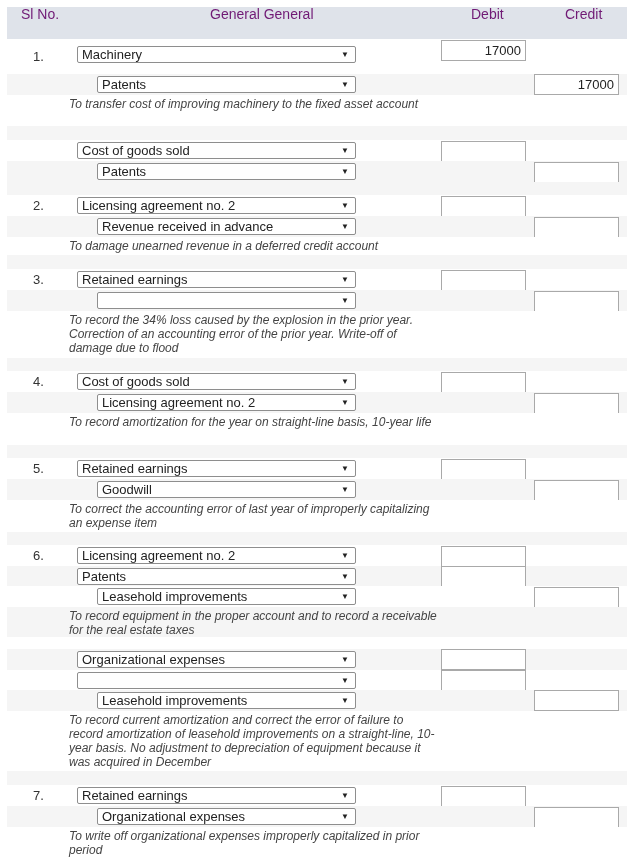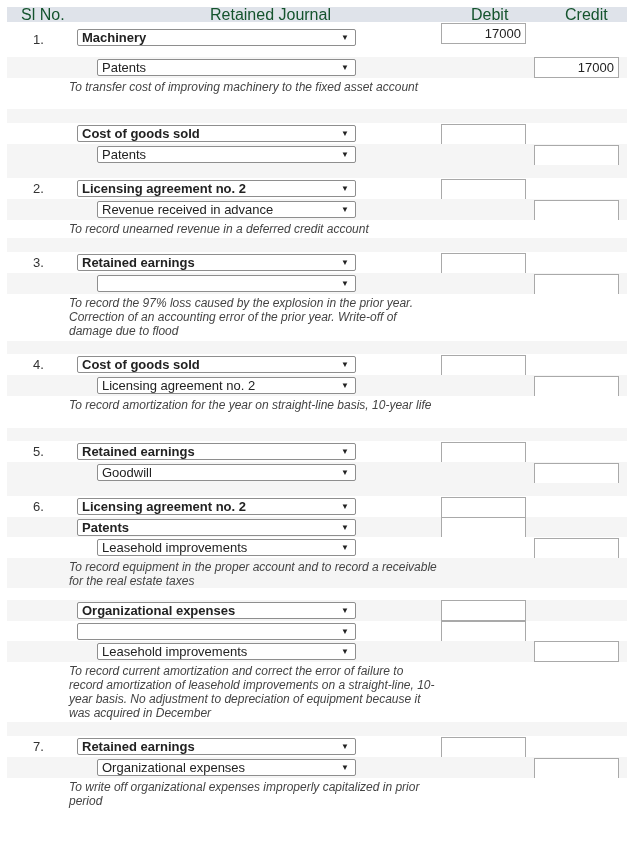--- a/index.html
+++ b/index.html
@@ -1,40 +1,40 @@
 <!DOCTYPE html>
 <html><head>
   <meta charset="utf-8">
   <style>
     html, body { margin: 0; padding: 0; background: #ffffff; }
     body { width: 635px; height: 865px; overflow: hidden; font-family: "Liberation Sans", sans-serif; font-size: 13px; color: #222; }
     .wrap { position: absolute; left: 7px; top: 7px; width: 620px; }
-    .hdr { position: relative; height: 15px; background: #dfe3ea; color: #14532d; font-size: 16px; line-height: 15px; }
+    .hdr { position: relative; height: 32px; background: #dfe3ea; color: #701a75; font-size: 14px; line-height: 15px; }
     .hdr span { position: absolute; top: 0; }
     .row { position: relative; width: 620px; }
     .row.white { background: #ffffff; }
     .row.grey { background: #f5f5f5; }
     .num { position: absolute; left: 26px; font-size: 13px; color: #333; }
     .sel { position: absolute; height: 17px; border: 1px solid #8e8e8e; border-radius: 2px; background: #fff; box-sizing: border-box; font-size: 13px; line-height: 15px; padding-left: 4px; color: #222; white-space: nowrap; overflow: hidden; }
     .sel .arrow { position: absolute; right: 6px; top: 0; font-size: 8px; color: #222; line-height: 15px; }
-    .sel.l1 { left: 70px; width: 279px; font-weight: bold; }
+    .sel.l1 { left: 70px; width: 279px; }
     .sel.l2 { left: 90px; width: 259px; }
     .inp { position: absolute; width: 85px; height: 21px; border: 1px solid #a9a9a9; box-sizing: border-box; background: #fff; text-align: right; padding-right: 4px; font-size: 13px; line-height: 19px; color: #222; }
     .inp.debit { left: 434px; }
     .inp.credit { left: 527px; }
     .note { position: absolute; left: 62px; width: 370px; font-style: italic; font-size: 12px; line-height: 14px; color: #444; }
   </style>
 </head>
 <body>
 
 <div class="wrap">
 
   <div class="hdr">
     <span style="left:14px">Sl No.</span>
-    <span style="left:203px">Retained Journal</span>
+    <span style="left:203px">General General</span>
     <span style="left:464px">Debit</span>
     <span style="left:558px">Credit</span>
   </div>
 
   <div class="row white" style="height:35px">
     <span class="num" style="top:10px">1.</span>
     <div class="sel l1" style="top:7px"><span>Machinery</span><span class="arrow">▼</span></div>
     <div class="inp debit" style="top:1px">17000</div>
   </div>
   <div class="row grey" style="height:21px">
@@ -60,35 +60,35 @@
   <div class="row white" style="height:21px">
     <span class="num" style="top:3px">2.</span>
     <div class="sel l1" style="top:2px"><span>Licensing agreement no. 2</span><span class="arrow">▼</span></div>
     <div class="inp debit" style="top:1px"></div>
   </div>
   <div class="row grey" style="height:21px">
     <div class="sel l2" style="top:2px"><span>Revenue received in advance</span><span class="arrow">▼</span></div>
     <div class="inp credit" style="top:1px"></div>
   </div>
   <div class="row white" style="height:18px">
-    <div class="note" style="top:2px">To record unearned revenue in a deferred credit account</div>
+    <div class="note" style="top:2px">To damage unearned revenue in a deferred credit account</div>
   </div>
   <div class="row grey" style="height:14px"></div>
 
   <div class="row white" style="height:21px">
     <span class="num" style="top:3px">3.</span>
     <div class="sel l1" style="top:2px"><span>Retained earnings</span><span class="arrow">▼</span></div>
     <div class="inp debit" style="top:1px"></div>
   </div>
   <div class="row grey" style="height:21px">
     <div class="sel l2" style="top:2px"><span class="arrow">▼</span></div>
     <div class="inp credit" style="top:1px"></div>
   </div>
   <div class="row white" style="height:47px">
-    <div class="note" style="top:2px">To record the 97% loss caused by the explosion in the prior year. Correction of an accounting error of the prior year. Write-off of damage due to flood</div>
+    <div class="note" style="top:2px">To record the 34% loss caused by the explosion in the prior year. Correction of an accounting error of the prior year. Write-off of damage due to flood</div>
   </div>
   <div class="row grey" style="height:13px"></div>
 
   <div class="row white" style="height:21px">
     <span class="num" style="top:3px">4.</span>
     <div class="sel l1" style="top:2px"><span>Cost of goods sold</span><span class="arrow">▼</span></div>
     <div class="inp debit" style="top:1px"></div>
   </div>
   <div class="row grey" style="height:21px">
     <div class="sel l2" style="top:2px"><span>Licensing agreement no. 2</span><span class="arrow">▼</span></div>
@@ -100,20 +100,23 @@
   <div class="row grey" style="height:13px"></div>
 
   <div class="row white" style="height:21px">
     <span class="num" style="top:3px">5.</span>
     <div class="sel l1" style="top:2px"><span>Retained earnings</span><span class="arrow">▼</span></div>
     <div class="inp debit" style="top:1px"></div>
   </div>
   <div class="row grey" style="height:21px">
     <div class="sel l2" style="top:2px"><span>Goodwill</span><span class="arrow">▼</span></div>
     <div class="inp credit" style="top:1px"></div>
+  </div>
+  <div class="row white" style="height:32px">
+    <div class="note" style="top:2px">To correct the accounting error of last year of improperly capitalizing an expense item</div>
   </div>
   <div class="row grey" style="height:13px"></div>
 
   <div class="row white" style="height:21px">
     <span class="num" style="top:3px">6.</span>
     <div class="sel l1" style="top:2px"><span>Licensing agreement no. 2</span><span class="arrow">▼</span></div>
     <div class="inp debit" style="top:1px"></div>
   </div>
   <div class="row grey" style="height:20px">
     <div class="sel l1" style="top:2px"><span>Patents</span><span class="arrow">▼</span></div>

